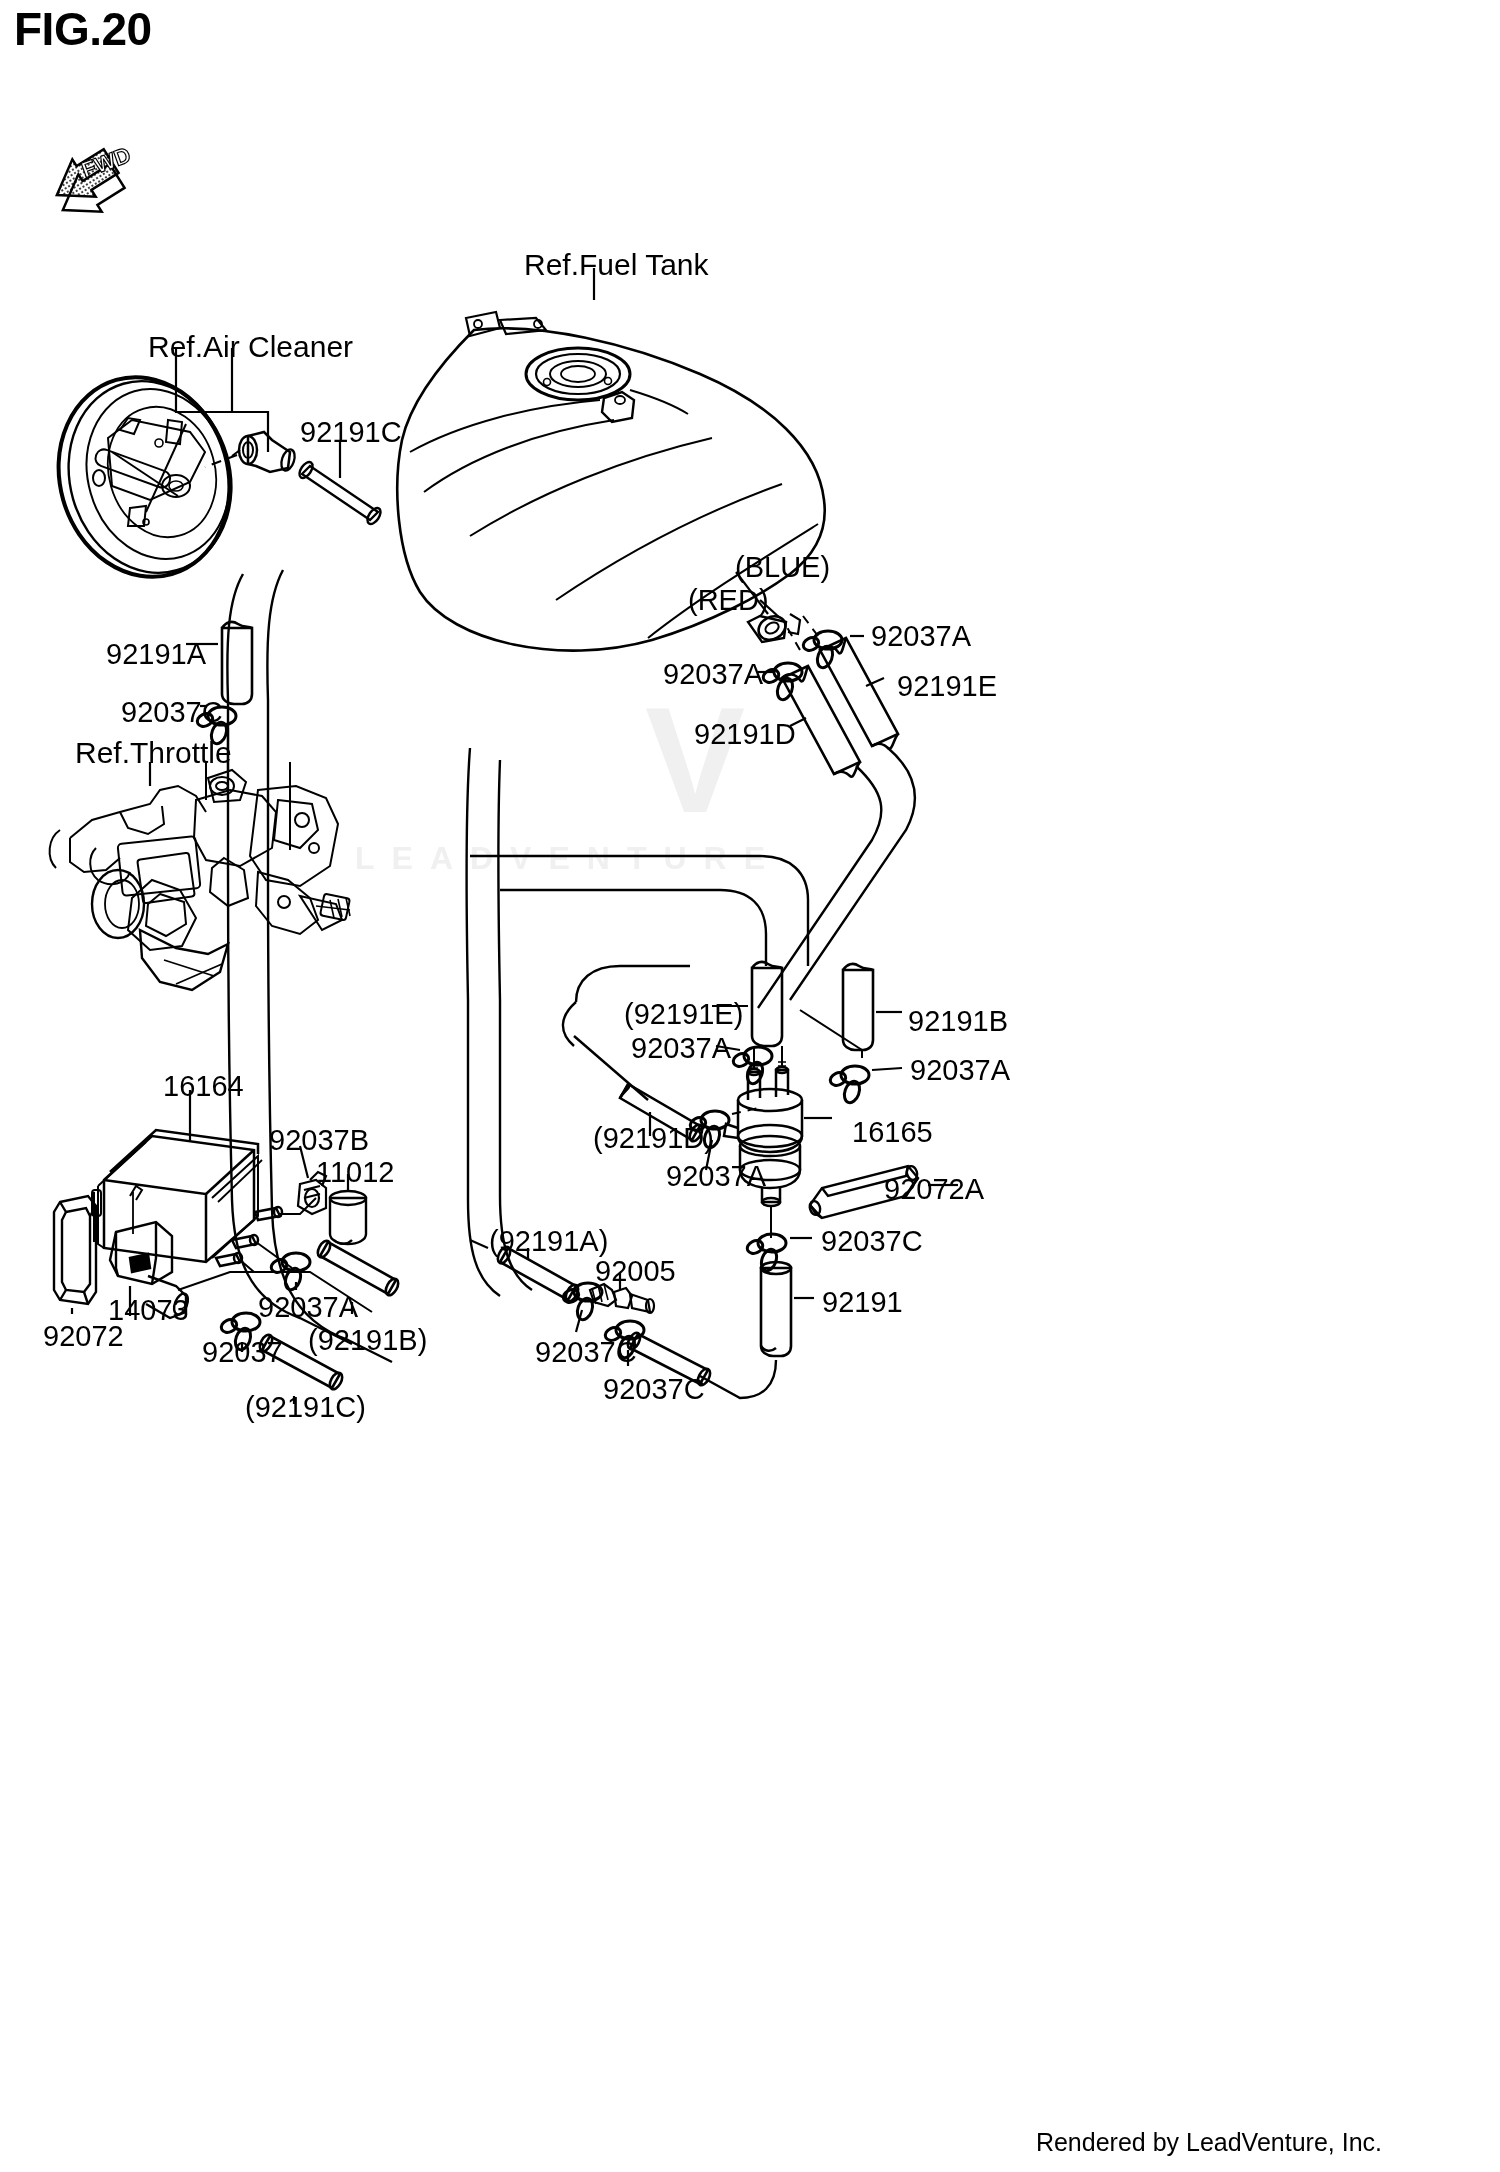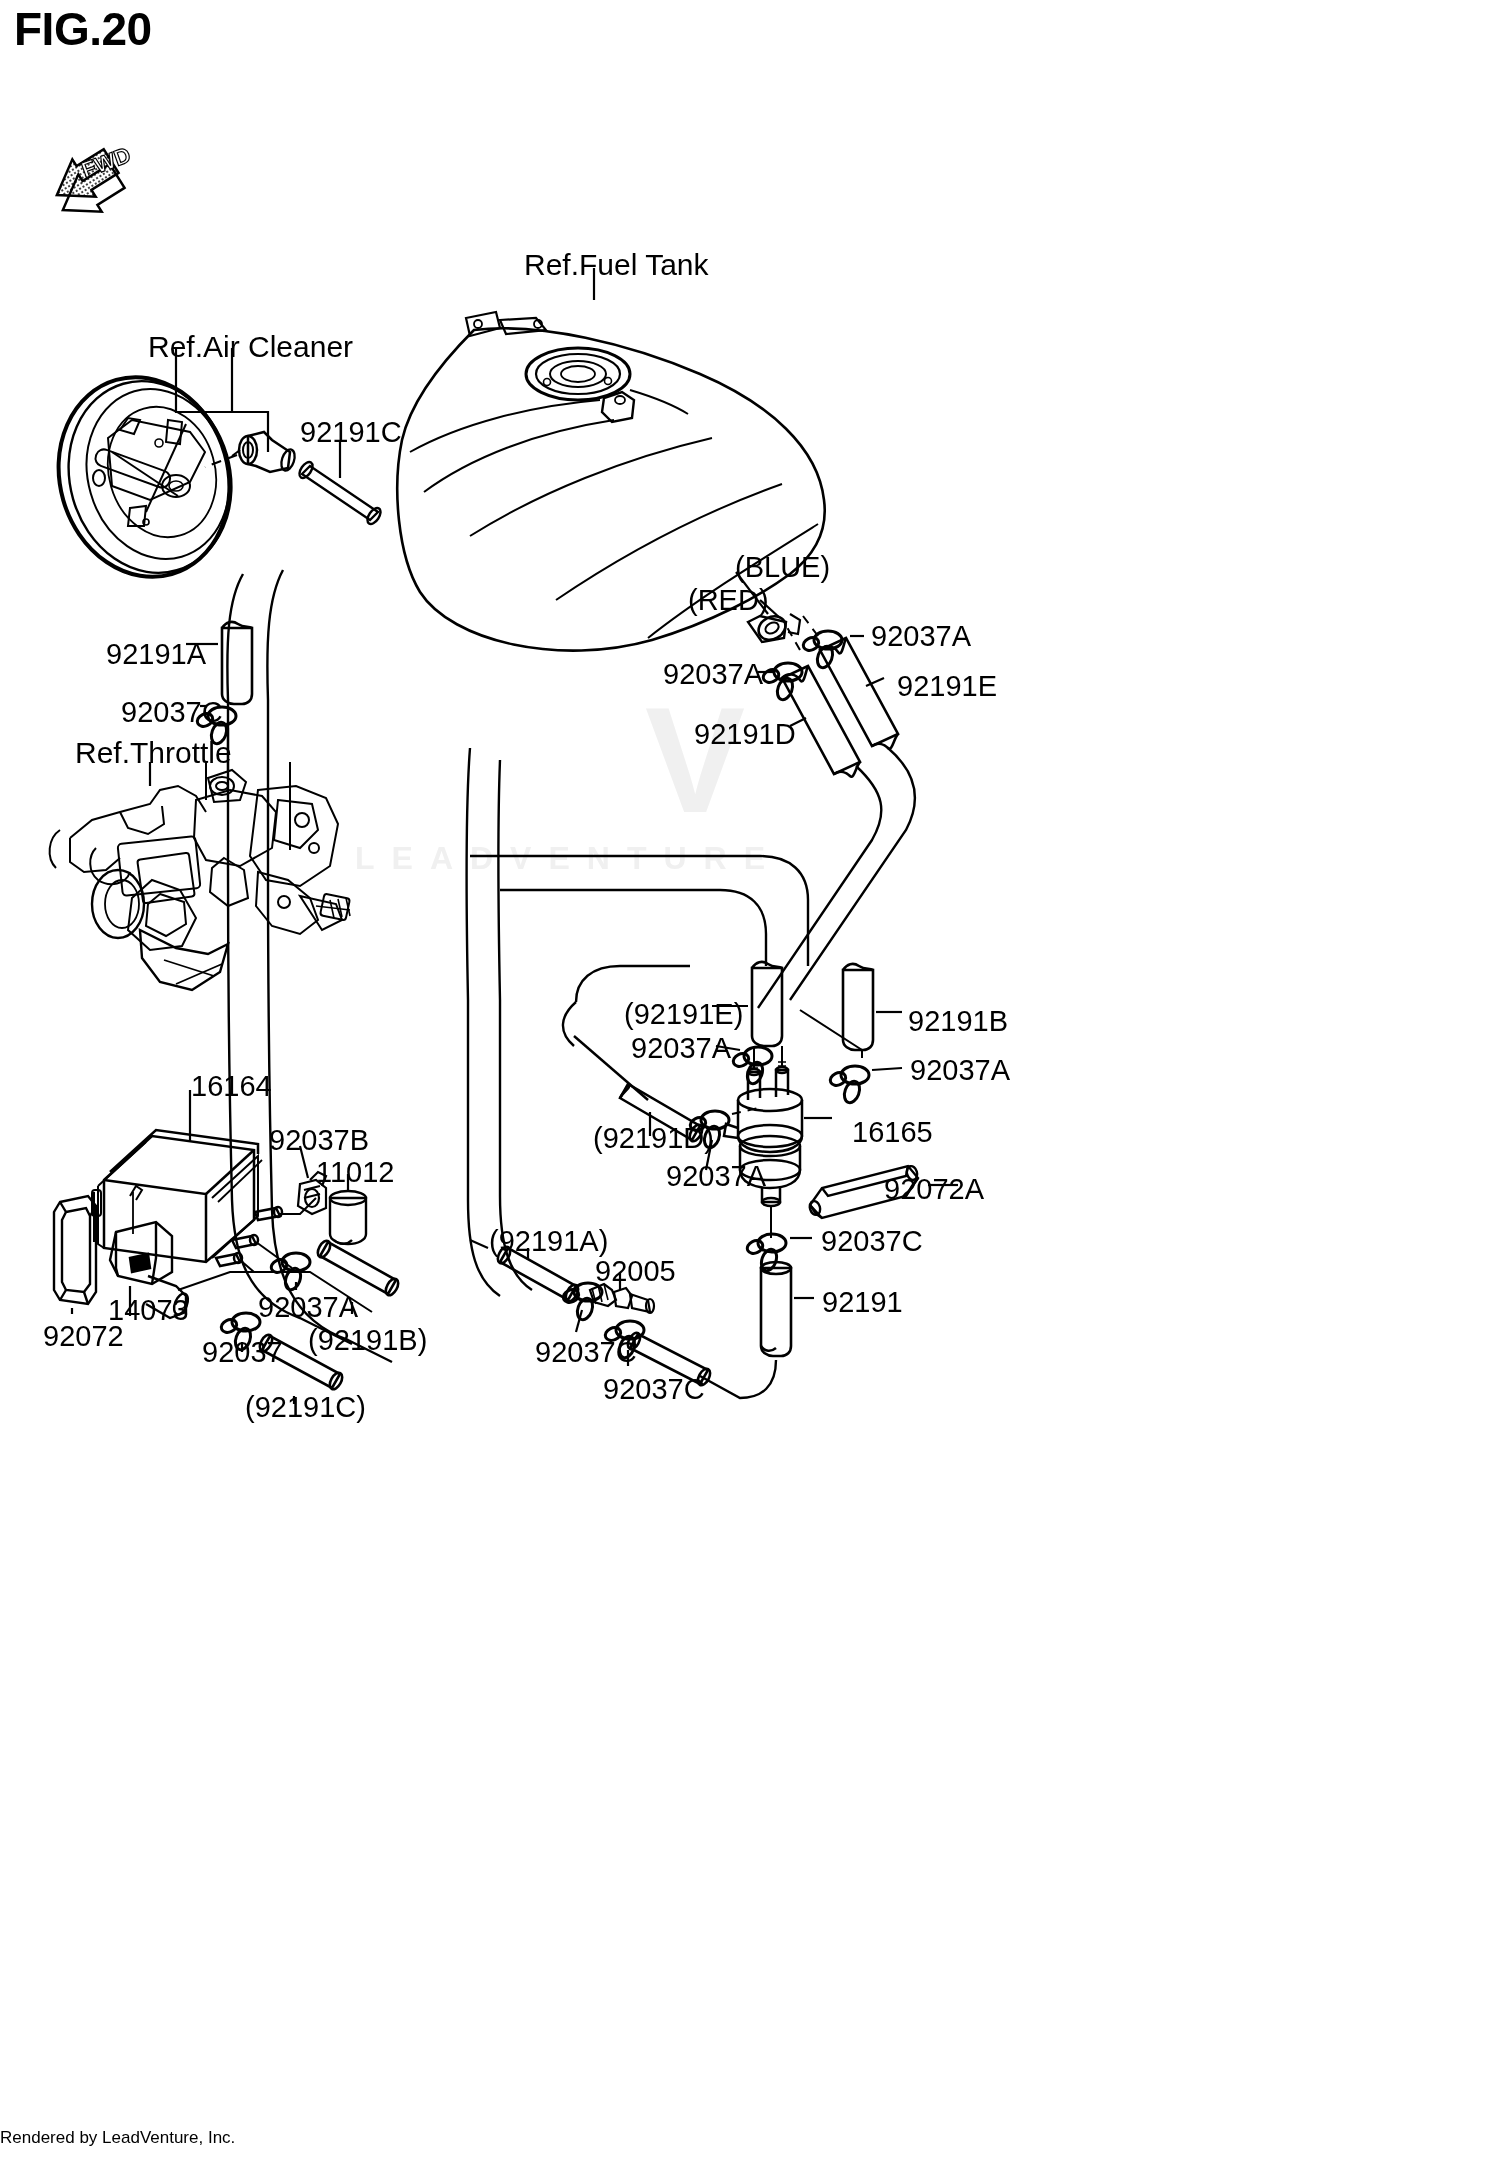--- a/index.html
+++ b/index.html
@@ -26,22 +26,22 @@
     font-size: 46px;
     font-weight: bold;
     letter-spacing: -0.5px;
     font-family: "Liberation Sans", sans-serif;
   }
   #footer {
     position: absolute;
     left: 0;
     top: 2128px;
     width: 1382px;
-    text-align: left;
-    font-size: 17px;
+    text-align: right;
+    font-size: 25px;
     font-family: "Liberation Sans", sans-serif;
   }
   .lbl {
     position: absolute;
     font-size: 29px;
     font-family: "Liberation Sans", sans-serif;
     white-space: nowrap;
     line-height: 1;
   }
   .lbl.ref {
@@ -482,21 +482,21 @@
   <div class="lbl" style="left:897px;top:672px;">92191E</div>
   <div class="lbl" style="left:694px;top:720px;">92191D</div>
   <div class="lbl" style="left:624px;top:1000px;">(92191E)</div>
   <div class="lbl" style="left:908px;top:1007px;">92191B</div>
   <div class="lbl" style="left:631px;top:1034px;">92037A</div>
   <div class="lbl" style="left:910px;top:1056px;">92037A</div>
   <div class="lbl" style="left:840px;top:1118px;margin-left:12px;">16165</div>
   <div class="lbl" style="left:593px;top:1124px;">(92191D)</div>
   <div class="lbl" style="left:666px;top:1162px;">92037A</div>
   <div class="lbl" style="left:884px;top:1175px;">92072A</div>
-  <div class="lbl" style="left:163px;top:1072px;margin-left:28px;">16164</div>
+  <div class="lbl" style="left:163px;top:1072px;">16164</div>
   <div class="lbl" style="left:269px;top:1126px;">92037B</div>
   <div class="lbl" style="left:316px;top:1158px;">11012</div>
   <div class="lbl" style="left:821px;top:1227px;">92037C</div>
   <div class="lbl" style="left:489px;top:1227px;">(92191A)</div>
   <div class="lbl" style="left:595px;top:1257px;">92005</div>
   <div class="lbl" style="left:822px;top:1288px;">92191</div>
   <div class="lbl" style="left:258px;top:1293px;">92037A</div>
   <div class="lbl" style="left:43px;top:1322px;">92072</div>
   <div class="lbl" style="left:108px;top:1296px;">14073</div>
   <div class="lbl" style="left:308px;top:1326px;">(92191B)</div>

